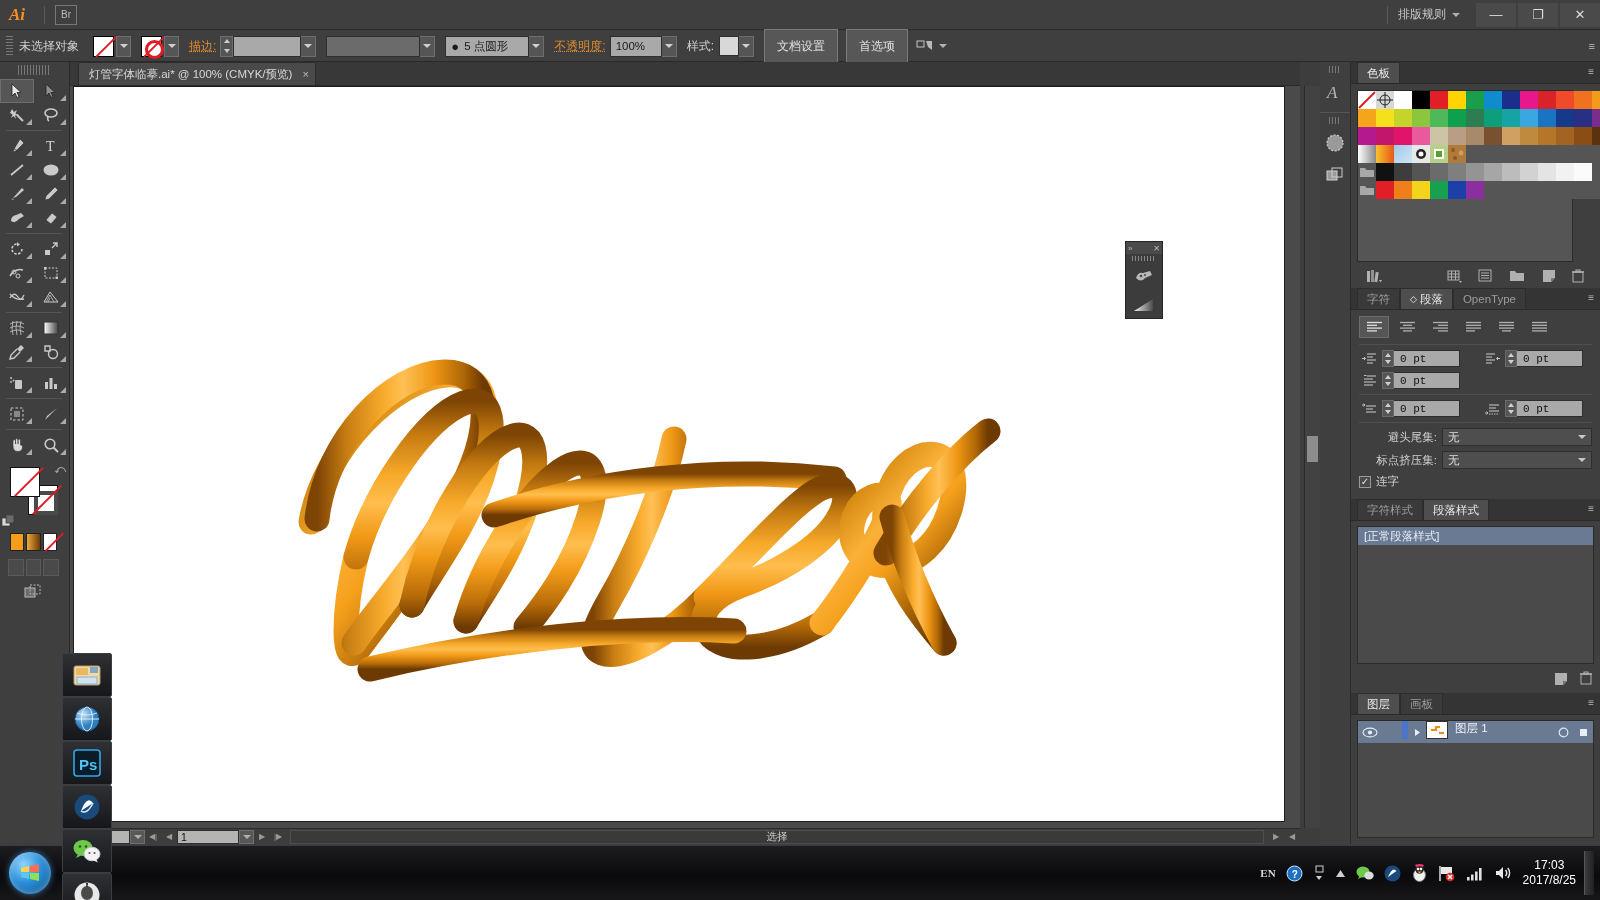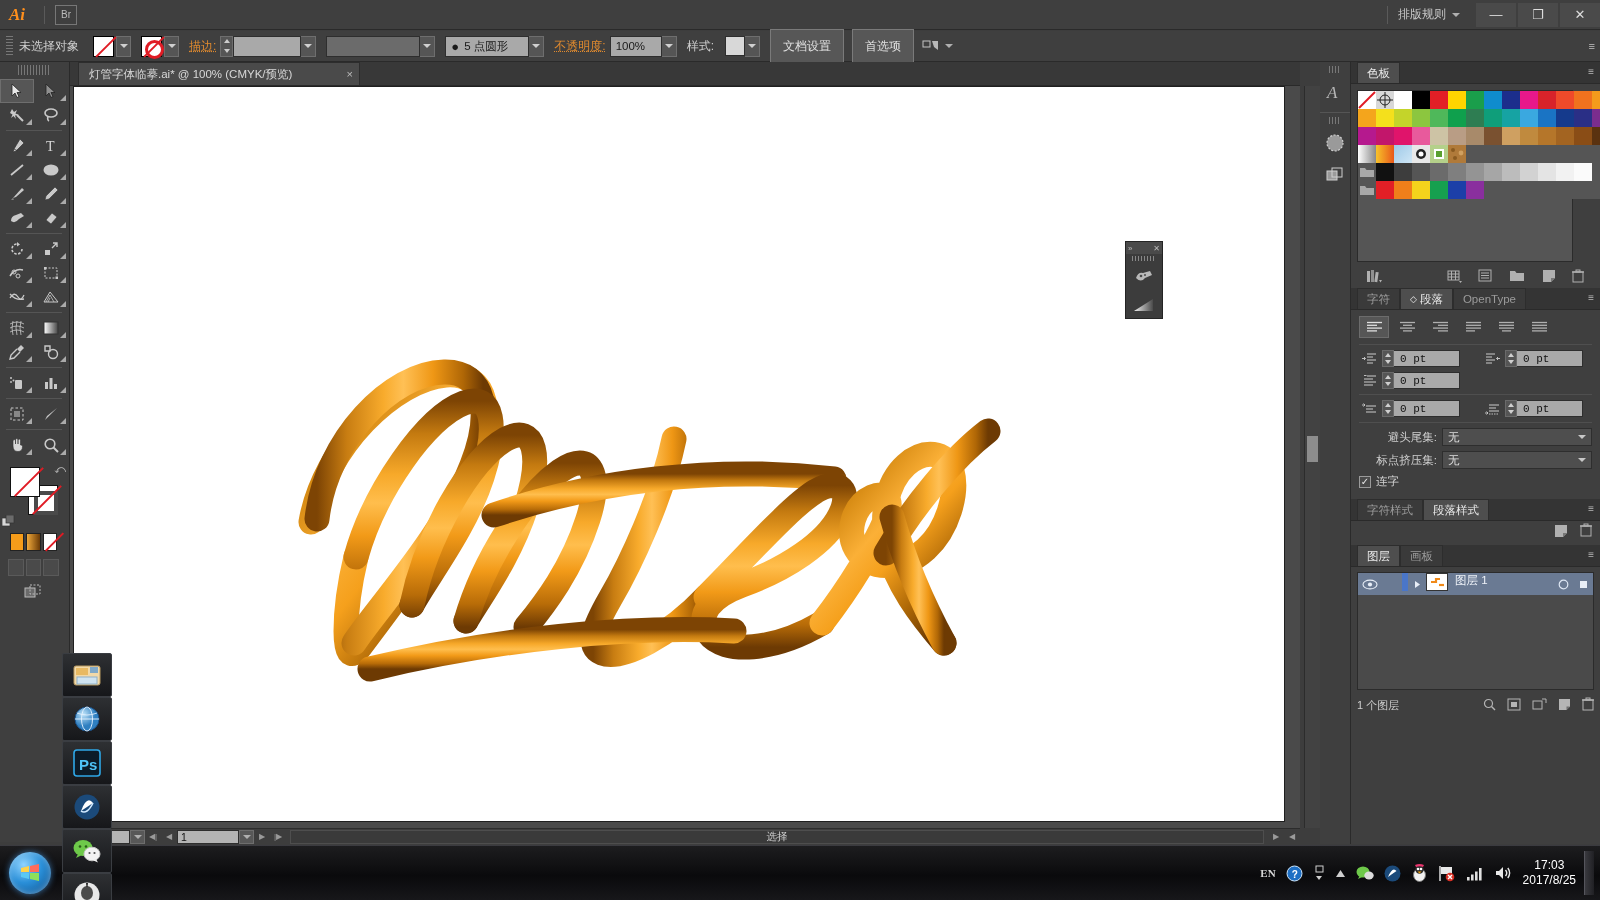--- a/index.html
+++ b/index.html
@@ -163,21 +163,21 @@
 
   
   .tabstrip {
     position: absolute; left: 70px; top: 62px; width: 1230px; height: 24px;
     background: #383838; border-bottom: 1px solid #2a2a2a; display: flex;
     align-items: flex-end;
   }
   .doc-tab {
     height: 23px; background: #4a4a4a; border: 1px solid #2d2d2d; border-bottom: none;
     display: flex; align-items: center; padding: 0 6px 0 10px; margin-left: 8px;
-    font-size: 11.5px; color: #d8d8d8; gap: 44px;
+    font-size: 11.5px; color: #d8d8d8;
   }
   .doc-tab .closex { margin-left: 10px; font-size: 11px; color: #bbb; }
 
   
   .canvas-area {
     position: absolute; left: 70px; top: 86px; width: 1230px; height: 742px;
     background: #4a4a4a;
   }
   .artboard {
     position: absolute; left: 3px; top: 0px; width: 1212px; height: 736px;
@@ -411,21 +411,21 @@
     </div>
     <div class="ctrl-gap"></div>
     <div class="ctrl-label orange">不透明度:</div>
     <div class="field-combo">
       <div class="field" style="width:52px">100%</div>
       <div class="mini-arrow">
           <span class="caret"></span>
         </div>
     </div>
     <div class="ctrl-gap"></div>
-    <div class="ctrl-label" style="margin-right:11px">样式:</div>
+    <div class="ctrl-label" style="margin-right:5px">样式:</div>
     <div class="field-combo">
       <div class="style-swatch"></div>
       <div class="mini-arrow">
           <span class="caret"></span>
         </div>
     </div>
     <div class="ctrl-gap"></div>
     <div class="btn-flat">文档设置</div>
     <div class="btn-flat">首选项</div>
     <div style="display:flex;align-items:center">
@@ -1181,20 +1181,23 @@
         <span class="chk">✓</span>
         <span>连字</span>
       </div>
     </div>
 
     <div class="panel-hdr" style="margin-top:4px">
       <div class="ptab">字符样式</div>
       <div class="ptab active">段落样式</div>
       <div class="panel-menu">≡</div>
     </div>
+    <div class="styles-list">
+      <div class="style-item">[正常段落样式]</div>
+    </div>
     <div class="styles-foot">
       <span style="margin-right:12px">
         <svg width="14" height="13" viewBox="0 0 14 13">
             <path d="M1 1 L13 1 L13 9 L9 13 L1 13 Z" fill="#b0b0b0"></path>
             <path d="M13 9 L9 9 L9 13 Z" fill="#777"></path>
           </svg>
       </span>
       <span>
         <svg width="12" height="14" viewBox="0 0 12 14">
             <rect x="1" y="3" width="10" height="10" fill="none" stroke="#b0b0b0"></rect>

